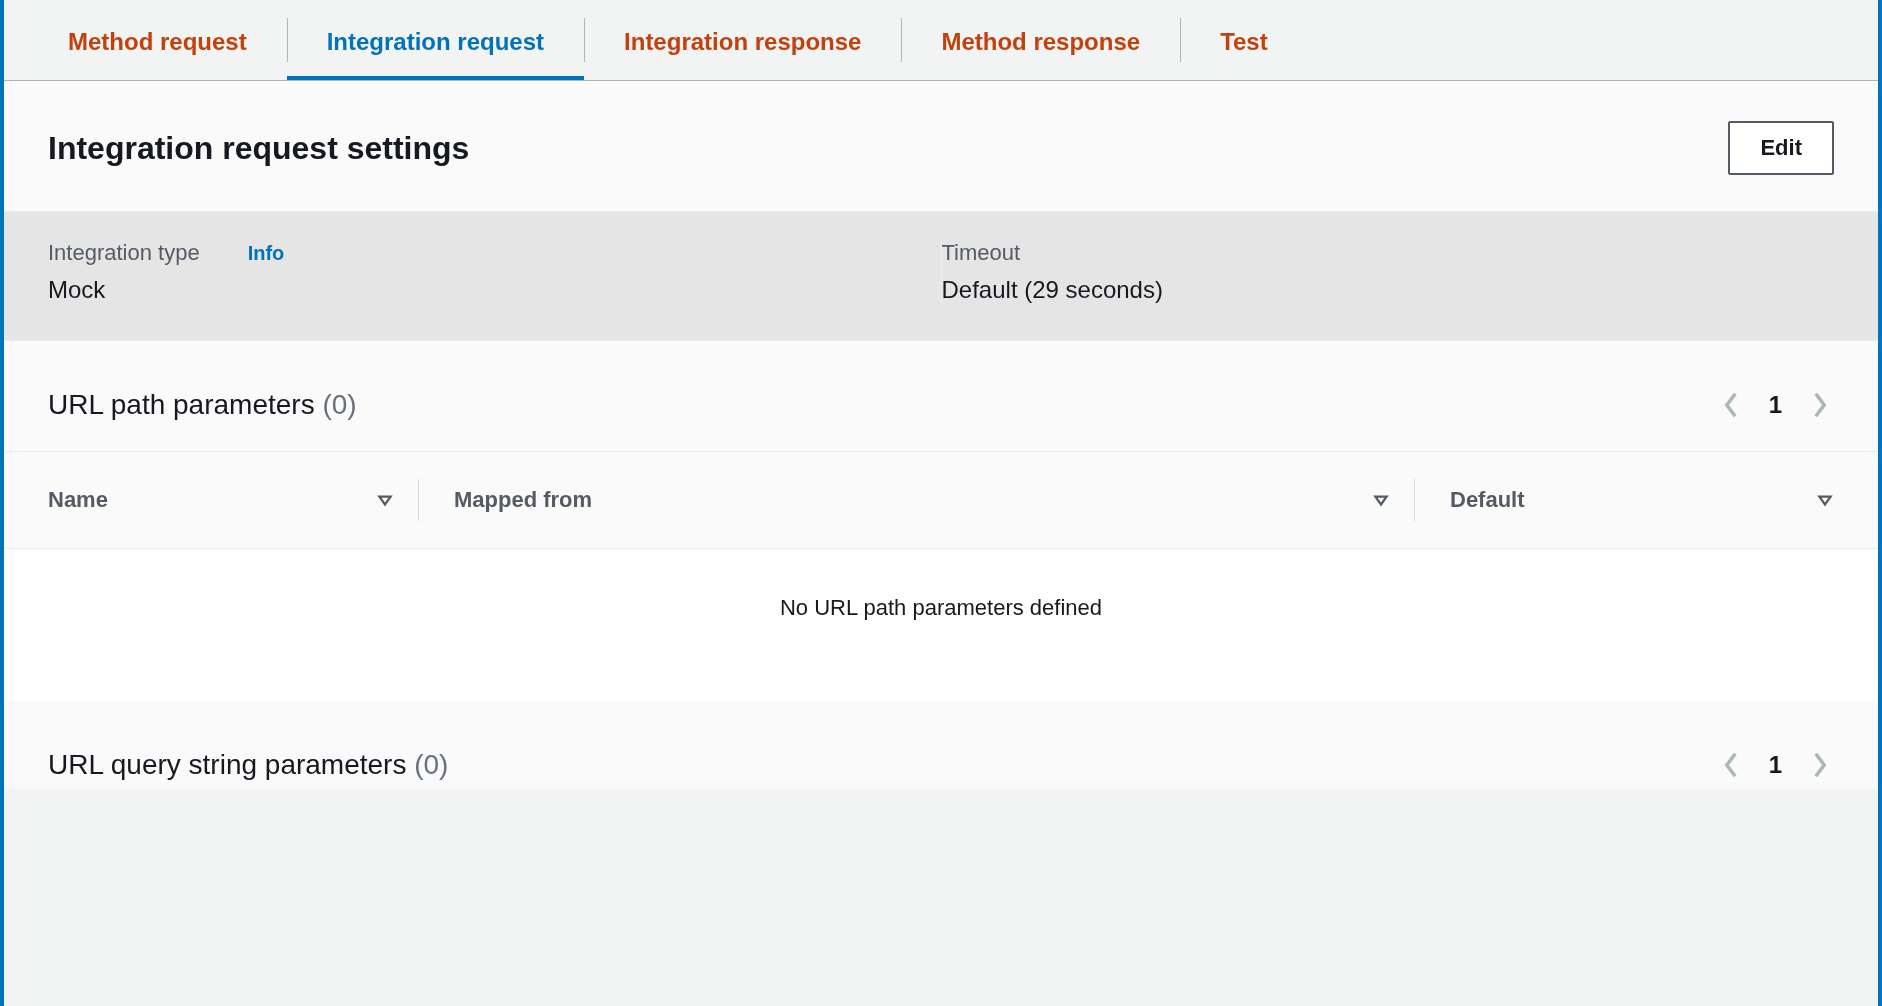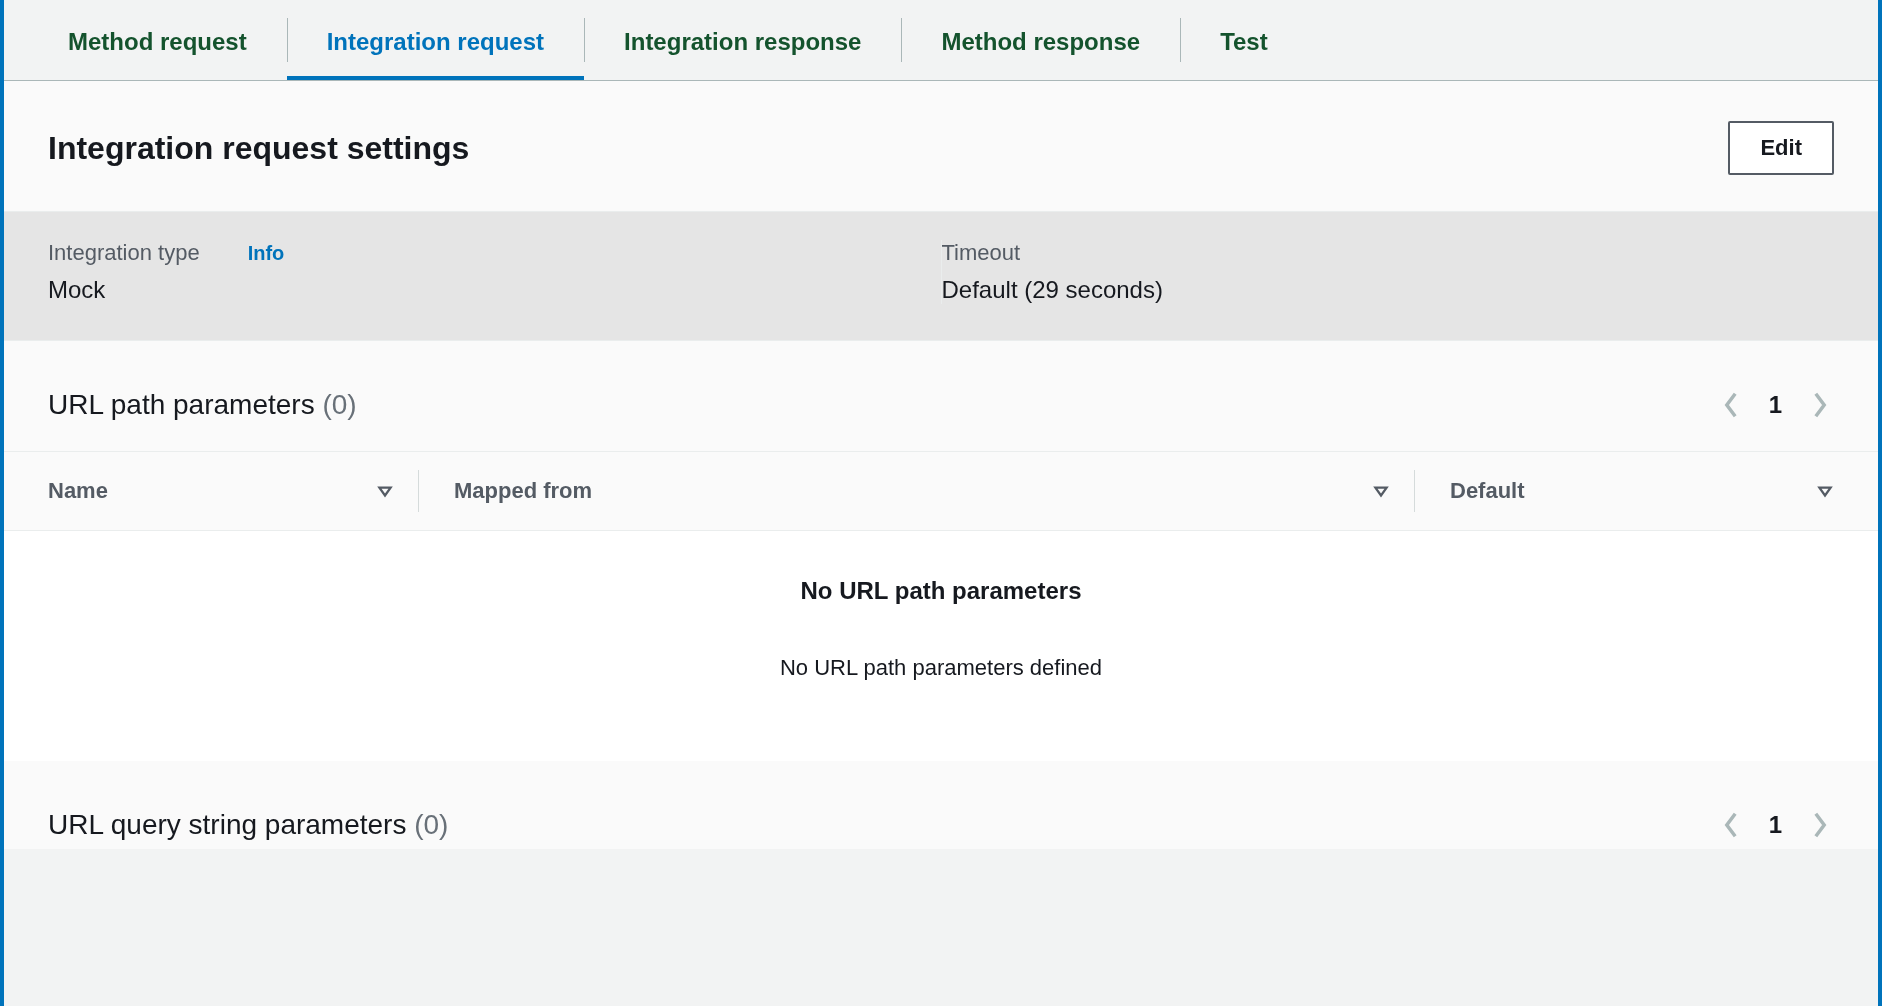--- a/index.html
+++ b/index.html
@@ -25,21 +25,21 @@
     align-items: stretch;
     background: #f2f3f3;
     border-bottom: 1px solid #aab7b8;
     padding: 0 24px;
     gap: 0;
   }
   .tab {
     padding: 28px 40px 24px 40px;
     font-size: 24px;
     font-weight: 700;
-    color: #14532d;
+    color: #c2410c;
     position: relative;
     cursor: pointer;
   }
   .tab + .tab::before {
     content: "";
     position: absolute;
     left: 0;
     top: 50%;
     transform: translateY(-50%);
     height: 44px;
@@ -150,21 +150,21 @@
     font-weight: 700;
     color: #16191f;
   }
 
   
   .thead {
     display: flex;
     background: #fafafa;
     border-top: 1px solid #eaeded;
     border-bottom: 1px solid #eaeded;
-    padding: 4px 44px;
+    padding: 13px 44px;
   }
   .th {
     display: flex;
     align-items: center;
     justify-content: space-between;
     font-size: 22px;
     font-weight: 700;
     color: #545b64;
     padding: 22px 24px 22px 0;
     position: relative;
@@ -300,21 +300,20 @@
         <span>Default</span>
         <span class="sort-ico">
           <svg viewBox="0 0 16 16">
               <polygon points="3,5 13,5 8,12" fill="none"></polygon>
             </svg>
         </span>
       </div>
     </div>
 
     <div class="empty">
-      <div class="empty-title">No URL path parameters</div>
       <div class="empty-sub">No URL path parameters defined</div>
     </div>
 
     <div class="section-header" style="padding-bottom:8px;">
       <div class="section-title">
         <span>URL query string parameters</span>
         <span class="count">(0)</span>
       </div>
       <div class="pager">
         <span class="chev">

